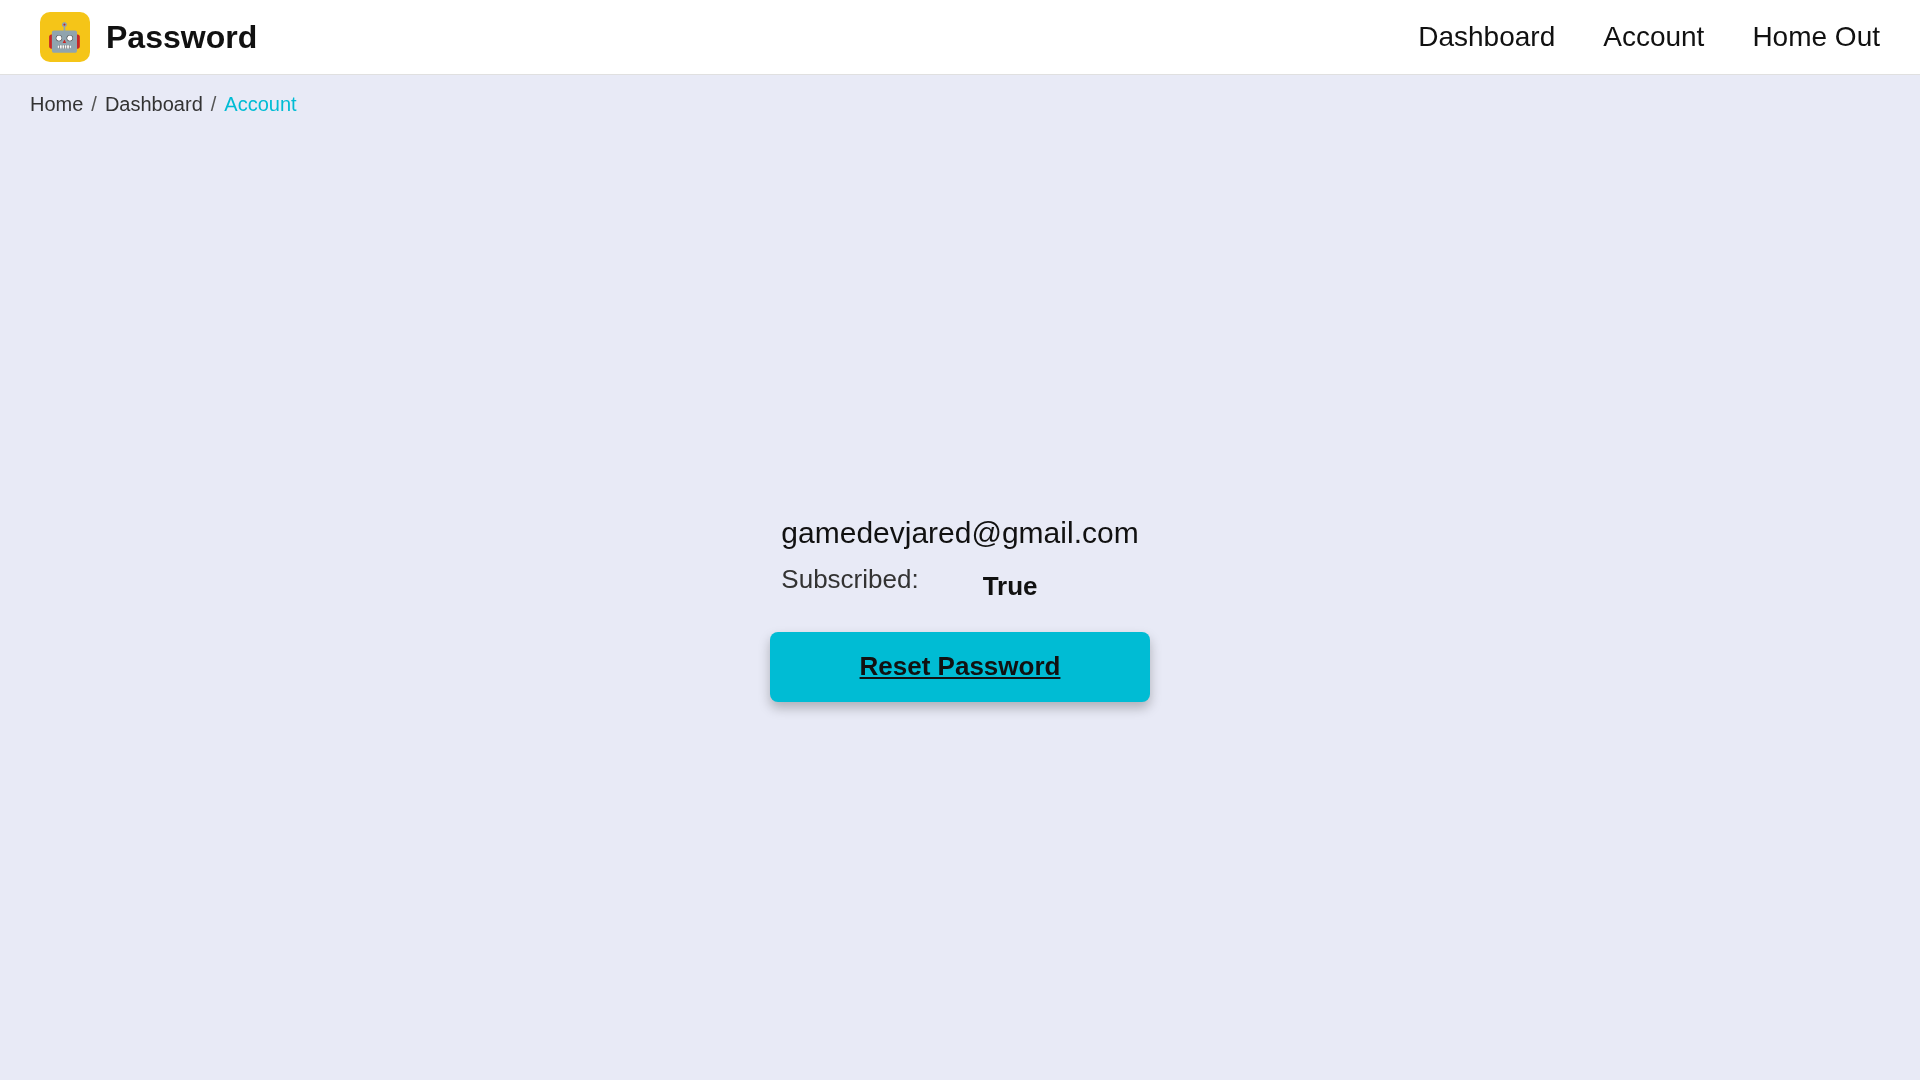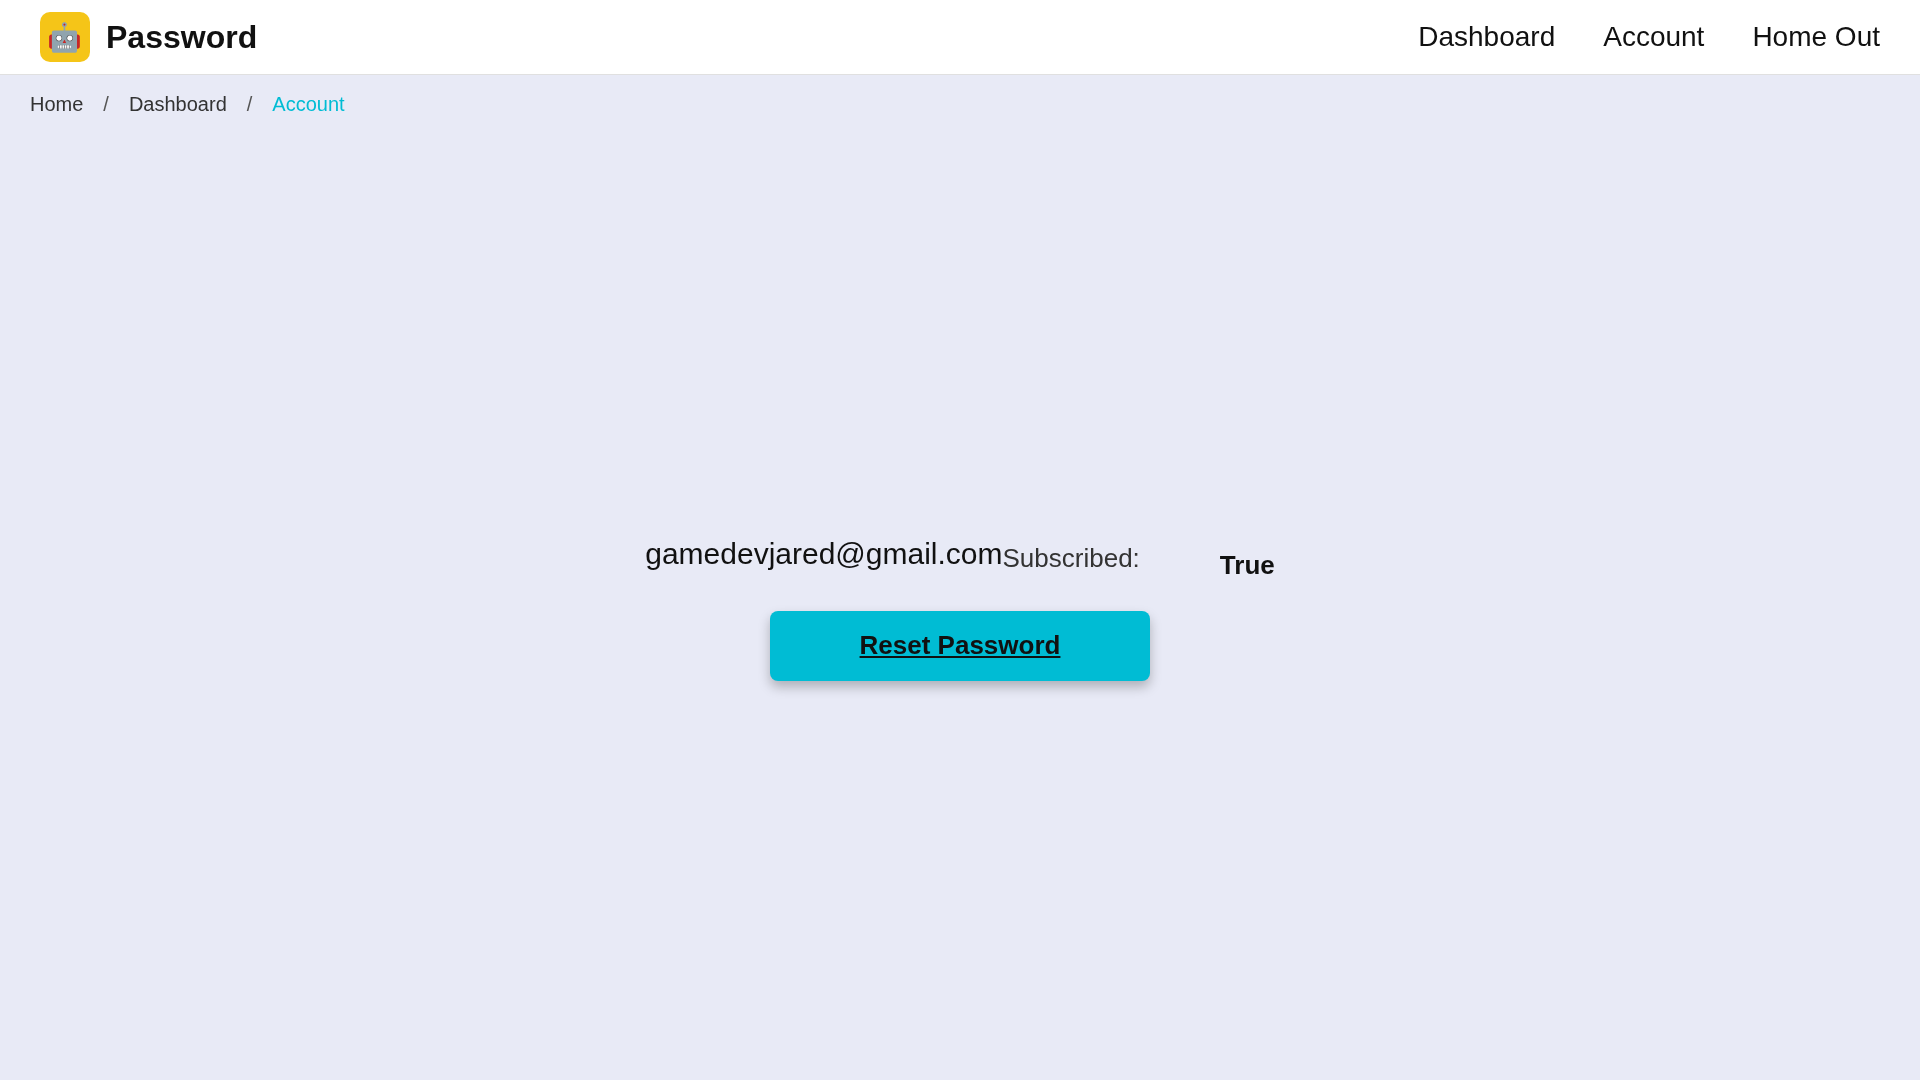--- a/index.html
+++ b/index.html
@@ -65,21 +65,21 @@
       font-family: Arial, sans-serif;
     }
 
     
     .breadcrumb {
       display: flex;
       align-items: center;
       padding: 18px 30px;
       font-size: 20px;
       color: #333333;
-      gap: 20px;
+      gap: 8px;
     }
 
     .breadcrumb-separator {
       color: #555555;
     }
 
     .breadcrumb-active {
       color: #00bcd4;
     }
 
@@ -88,37 +88,38 @@
       display: flex;
       flex-direction: column;
       align-items: center;
       justify-content: center;
       height: calc(1080px - 75px - 56px);
       gap: 0;
     }
 
     .account-info {
       display: flex;
+      flex-direction: column;
       align-items: flex-start;
       margin-bottom: 30px;
     }
 
     .user-email {
       font-size: 30px;
       color: #111111;
       margin-bottom: 8px;
       font-family: Arial, sans-serif;
     }
 
     .subscribed-row {
       display: flex;
       align-items: center;
       font-size: 26px;
       font-family: Arial, sans-serif;
-      gap: 80px;
+      gap: 64px;
     }
 
     .subscribed-label {
       color: #333333;
     }
 
     .subscribed-value {
       color: #111111;
       font-weight: bold;
       margin-top: 13px;

